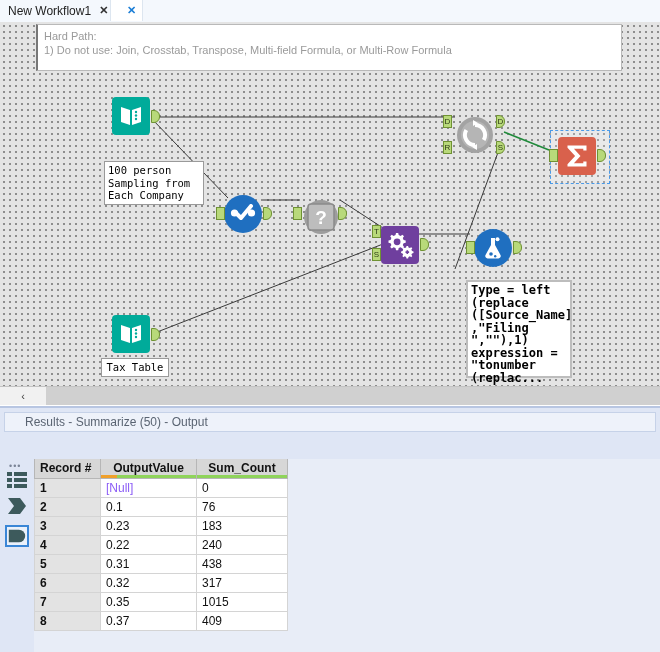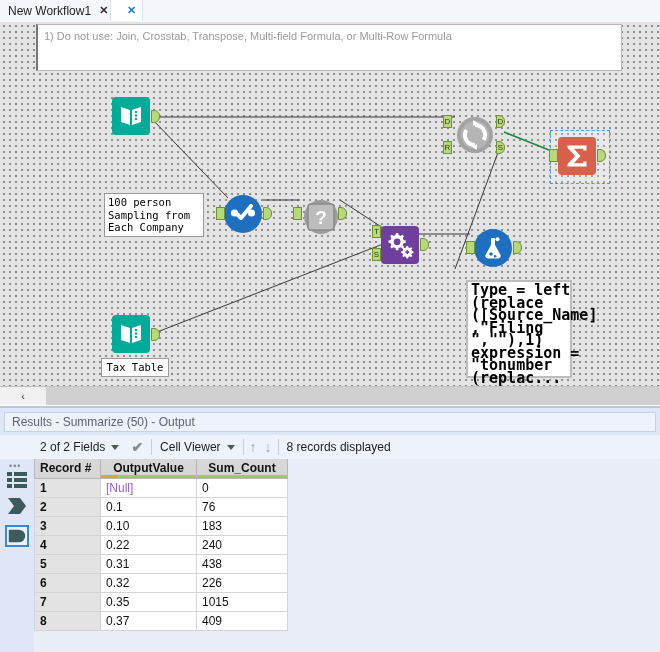--- a/index.html
+++ b/index.html
@@ -53,34 +53,34 @@
           font-size:8px;line-height:11px;text-align:center;color:#2c3a16;font-family:"Liberation Sans",sans-serif;}
   .anchor.out{border-radius:0 6px 6px 0;}
 
   .label{
     position:absolute;background:#fff;border:1px solid #9a9a9a;
     font-family:"DejaVu Sans Mono", monospace;font-size:10.5px;line-height:12.5px;
     color:#000;padding:2px 3px;box-sizing:border-box;white-space:pre;
   }
   .annot{
     position:absolute;background:#fff;border:2px solid #bdbdbd;
-    font-family:"DejaVu Sans Mono", monospace;font-size:15px;line-height:12.5px;
+    font-family:"DejaVu Sans Mono", monospace;font-size:12px;line-height:12.5px;
     color:#000;padding:2px 3px;box-sizing:border-box;white-space:pre;font-weight:bold;
   }
   svg.wires{position:absolute;left:0;top:0;width:660px;height:364px;pointer-events:none;}
 
   
   .hscroll{position:absolute;left:0;top:386px;width:660px;height:18px;background:#d0d0d0;border-top:1px solid #c3c3c3;}
   .hscroll .btn{position:absolute;left:0;top:0;width:46px;height:18px;background:#f1f1f1;display:flex;align-items:center;justify-content:center;color:#444;font-size:11px;}
   .hscroll .track{position:absolute;left:46px;top:0;right:0;height:18px;background:#d0d0d0;}
 
   
   .results{position:absolute;left:0;top:406px;width:660px;height:246px;background:#dfe6f5;border-top:2px solid #b8c6e2;box-sizing:border-box;}
   .results-title{position:absolute;left:4px;top:4px;width:652px;height:20px;background:#eef2fa;border:1px solid #c6d2e8;box-sizing:border-box;
-                 display:flex;align-items:center;padding-left:7px;color:#5a6472;font-size:12px;}
+                 display:flex;align-items:center;padding-left:20px;color:#5a6472;font-size:12px;}
   .toolbar{position:absolute;left:0;top:27px;width:660px;height:24px;display:flex;align-items:center;background:#eef2fa;}
   .tb-item{display:flex;align-items:center;height:24px;padding:0 6px;font-size:12px;color:#222;white-space:nowrap;}
   .tb-sep{width:1px;height:16px;background:#c4cedd;margin:0 2px;}
   .caret{display:inline-block;width:0;height:0;border-left:4px solid transparent;border-right:4px solid transparent;border-top:5px solid #555;margin-left:6px;}
   .check{color:#8b8b8b;font-size:14px;font-weight:bold;}
   .arrowi{color:#9aa3ad;font-size:14px;padding:0 4px;}
 
   
   .rail{position:absolute;left:0;top:51px;width:34px;height:195px;background:#dfe6f5;}
   .rail .dots{position:absolute;left:9px;top:2px;color:#7b8598;font-size:9px;letter-spacing:1px;}
@@ -116,20 +116,21 @@
       <span class="x">✕</span>
     </div>
     <div class="tab active">
       <span class="x">✕</span>
     </div>
   </div>
 
   <div class="canvas">
 
     <div class="comment">
+      <div>Hard Path:</div>
       <div>1) Do not use: Join, Crosstab, Transpose, Multi-field Formula, or Multi-Row Formula</div>
     </div>
 
     <svg class="wires" viewBox="0 0 660 364">
       <path d="M152,95 L455,95" stroke="#3a3a3a" stroke-width="1" fill="none"></path>
       <path d="M152,97 L228,176" stroke="#3a3a3a" stroke-width="1" fill="none"></path>
       <path d="M263,178 L300,178" stroke="#3a3a3a" stroke-width="1.2" fill="none"></path>
       <path d="M340,178 L383,206" stroke="#3a3a3a" stroke-width="1" fill="none"></path>
       <path d="M152,312 L383,222" stroke="#3a3a3a" stroke-width="1" fill="none"></path>
       <path d="M418,212 L470,212" stroke="#3a3a3a" stroke-width="1.2" fill="none"></path>
@@ -142,21 +143,21 @@
         <svg width="26" height="24" viewBox="0 0 26 24">
           <path d="M3,3 L12,6 L12,21 L3,18 Z" fill="#fff"></path>
           <path d="M23,3 L14,6 L14,21 L23,18 Z" fill="#fff"></path>
           <circle cx="18" cy="8" r="1.2" fill="#00ab9a"></circle>
           <circle cx="18" cy="11.5" r="1.2" fill="#00ab9a"></circle>
           <circle cx="18" cy="15" r="1.2" fill="#00ab9a"></circle>
         </svg>
       </div>
       <div class="anchor out" style="left:39px;top:13px;"></div>
     </div>
-    <div class="label" style="left:104px;top:139px;width:100px;margin-top:32px;">100 person
+    <div class="label" style="left:104px;top:139px;width:100px;">100 person
 Sampling from
 Each Company</div>
 
     <div class="node" style="left:224px;top:173px;">
       <div class="anchor" style="left:-8px;top:12px;"></div>
       <div class="ncirc blue">
         <svg width="26" height="20" viewBox="0 0 26 20">
           <circle cx="4.5" cy="9" r="3.6" fill="#fff"></circle>
           <circle cx="21.5" cy="9" r="3.6" fill="#fff"></circle>
           <path d="M5,8 L11,14 L21,2" stroke="#fff" stroke-width="4" fill="none" stroke-linecap="round" stroke-linejoin="round"></path>
@@ -258,38 +259,20 @@
 
   <div class="hscroll">
     <div class="btn">‹</div>
     <div class="track"></div>
   </div>
 
   <div class="results">
 
     <div class="results-title">Results - Summarize (50) - Output</div>
 
-    <div class="toolbar">
-      <div style="width:34px;"></div>
-      <div class="tb-item">
-        <span>2 of 2 Fields</span>
-        <span class="caret"></span>
-      </div>
-      <div class="tb-item check">✔</div>
-      <div class="tb-sep"></div>
-      <div class="tb-item">
-        <span>Cell Viewer</span>
-        <span class="caret"></span>
-      </div>
-      <div class="tb-sep"></div>
-      <div class="tb-item arrowi">↑</div>
-      <div class="tb-item arrowi">↓</div>
-      <div class="tb-sep"></div>
-      <div class="tb-item">8 records displayed</div>
-    </div>
 
     <div class="rail">
       <div class="dots">•••</div>
       <div class="ri" style="top:10px;">
         <svg width="20" height="18" viewBox="0 0 20 18">
           <rect x="0" y="1" width="5" height="4" fill="#3d5a5c"></rect>
             <rect x="7" y="1" width="13" height="4" fill="#3d5a5c"></rect>
           <rect x="0" y="7" width="5" height="4" fill="#3d5a5c"></rect>
             <rect x="7" y="7" width="13" height="4" fill="#3d5a5c"></rect>
           <rect x="0" y="13" width="5" height="4" fill="#3d5a5c"></rect>
@@ -331,37 +314,37 @@
             <td class="c-out nullv">[Null]</td>
             <td class="c-sum">0</td>
           </tr>
           <tr>
             <td class="rec c-rec">2</td>
             <td class="c-out">0.1</td>
             <td class="c-sum">76</td>
           </tr>
           <tr>
             <td class="rec c-rec">3</td>
-            <td class="c-out">0.10</td>
+            <td class="c-out">0.23</td>
             <td class="c-sum">183</td>
           </tr>
           <tr>
             <td class="rec c-rec">4</td>
             <td class="c-out">0.22</td>
             <td class="c-sum">240</td>
           </tr>
           <tr>
             <td class="rec c-rec">5</td>
             <td class="c-out">0.31</td>
             <td class="c-sum">438</td>
           </tr>
           <tr>
             <td class="rec c-rec">6</td>
             <td class="c-out">0.32</td>
-            <td class="c-sum">226</td>
+            <td class="c-sum">317</td>
           </tr>
           <tr>
             <td class="rec c-rec">7</td>
             <td class="c-out">0.35</td>
             <td class="c-sum">1015</td>
           </tr>
           <tr>
             <td class="rec c-rec">8</td>
             <td class="c-out">0.37</td>
             <td class="c-sum">409</td>

